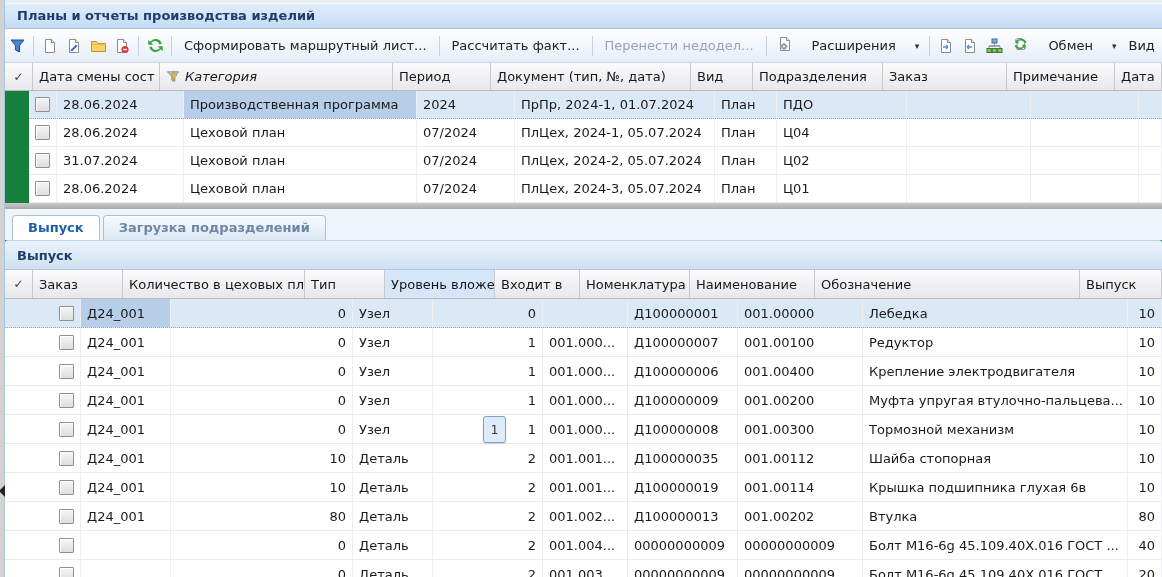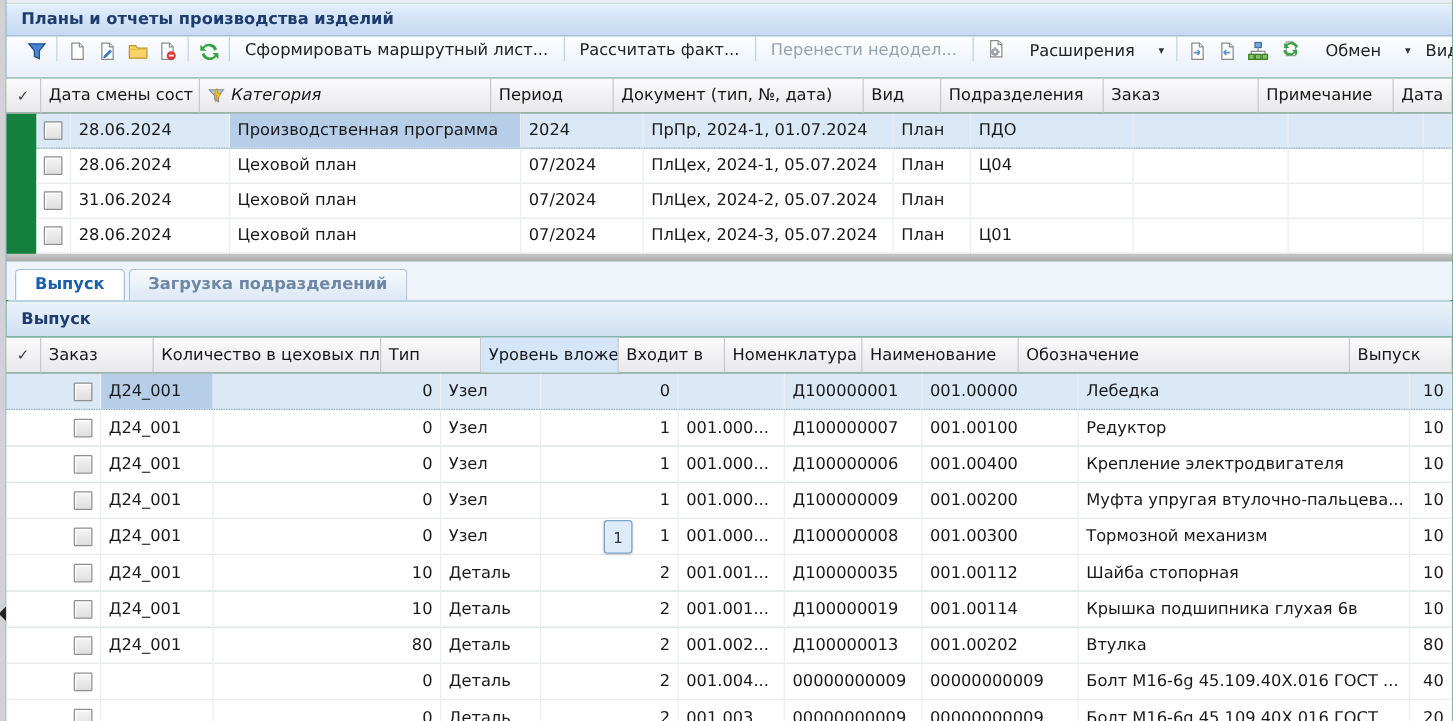--- a/index.html
+++ b/index.html
@@ -5,21 +5,21 @@
   html,body{margin:0;padding:0;}
   body{font-family:"DejaVu Sans","Liberation Sans",sans-serif;font-size:13px;color:#1a1a1a;background:#eef2f7;}
   #app{position:relative;width:1162px;height:577px;background:#15803d;overflow:hidden;display:flex;}
   
   #leftstrip{width:4px;background:#d2d2d2;border-right:1px solid #aac4de;flex:none;position:relative;}
   #collapse-arrow{position:absolute;left:-1px;top:485px;width:0;height:0;border-top:6px solid transparent;border-bottom:6px solid transparent;border-right:6px solid #222;}
   #main{flex:1;min-width:0;display:flex;flex-direction:column;}
   
   .titlebar{height:25px;flex:none;background:linear-gradient(#e2eefb,#c5daf2);border-top:3px solid #e8edf4;border-bottom:1px solid #a5c0dd;box-shadow:inset 0 1px 0 #f4f9ff;display:flex;align-items:center;padding-left:12px;font-weight:bold;color:#1e3c6e;}
   
-  .toolbar{height:33px;flex:none;background:linear-gradient(#fdfeff,#e7eef8);border-bottom:1px solid #c9d8e8;display:flex;align-items:flex-start;padding:0 12px;white-space:nowrap;}
+  .toolbar{height:33px;flex:none;background:linear-gradient(#fdfeff,#e7eef8);border-bottom:1px solid #c9d8e8;display:flex;align-items:center;padding:0 0;white-space:nowrap;}
   .tb-ico{width:24px;height:24px;display:flex;align-items:center;justify-content:center;border-radius:3px;cursor:default;flex:none;}
   .tb-sep{width:1px;height:20px;background:#c3d2e2;margin:0 4px;flex:none;}
   .tb-btn{padding:0 8px;height:24px;line-height:24px;color:#222;border-radius:3px;flex:none;}
   .tb-btn.disabled{color:#9aa4ae;}
   .tb-drop{display:flex;align-items:center;gap:19px;padding:0 6px;height:24px;flex:none;color:#222;}
   .tb-drop .dar{font-size:9px;color:#333;}
   
   .hrow{display:grid;background:linear-gradient(#fbfbfc,#e8e8eb);border-bottom:1px solid #b9b9be;}
   .hcell{padding:0 6px;display:flex;align-items:center;border-right:1px solid #c9c9cd;overflow:hidden;white-space:nowrap;color:#17171a;}
   .hcell.check{justify-content:center;padding:0;color:#3c3c3c;font-size:12px;}
@@ -214,25 +214,26 @@
             <div class="cell">План</div>
             <div class="cell">Ц04</div>
             <div class="cell"></div>
             <div class="cell"></div>
             <div class="cell"></div>
           </div>
           <div class="trow">
             <div class="cell check">
               <div class="cb"></div>
             </div>
-            <div class="cell">31.06.2024</div>
+            <div class="cell">31.07.2024</div>
             <div class="cell">Цеховой план</div>
             <div class="cell">07/2024</div>
             <div class="cell">ПлЦех, 2024-2, 05.07.2024</div>
             <div class="cell">План</div>
+            <div class="cell">Ц02</div>
             <div class="cell"></div>
             <div class="cell"></div>
             <div class="cell"></div>
           </div>
           <div class="trow">
             <div class="cell check">
               <div class="cb"></div>
             </div>
             <div class="cell">28.06.2024</div>
             <div class="cell">Цеховой план</div>

